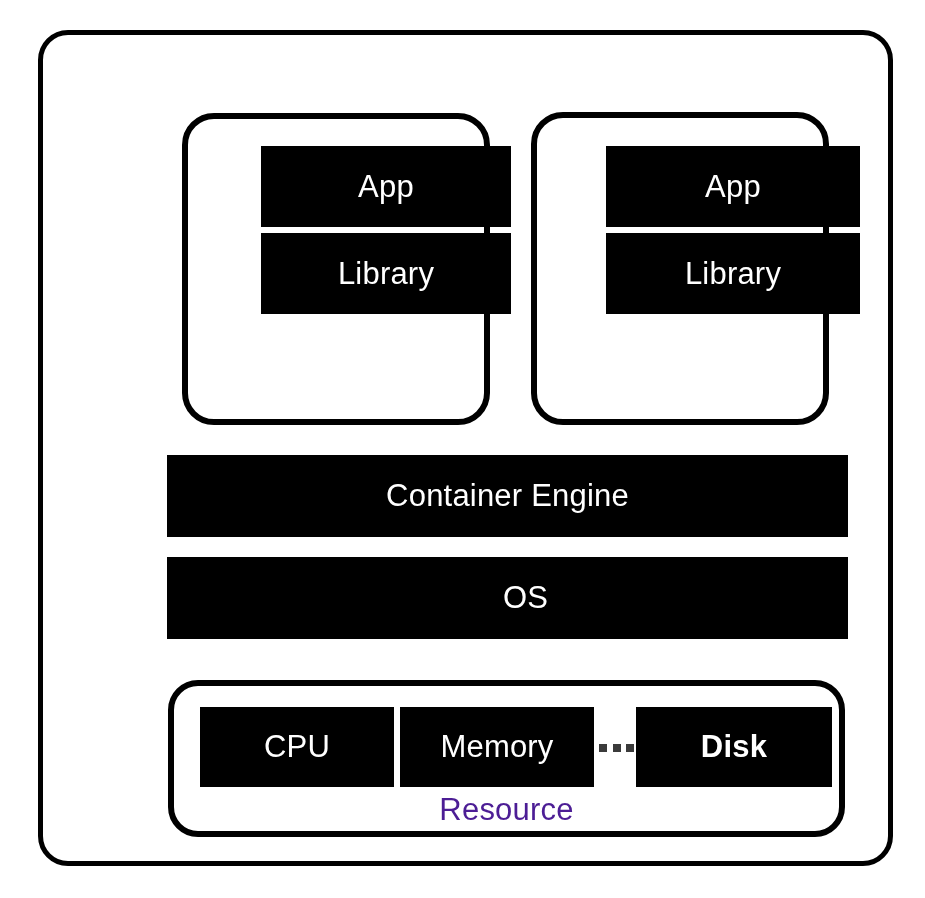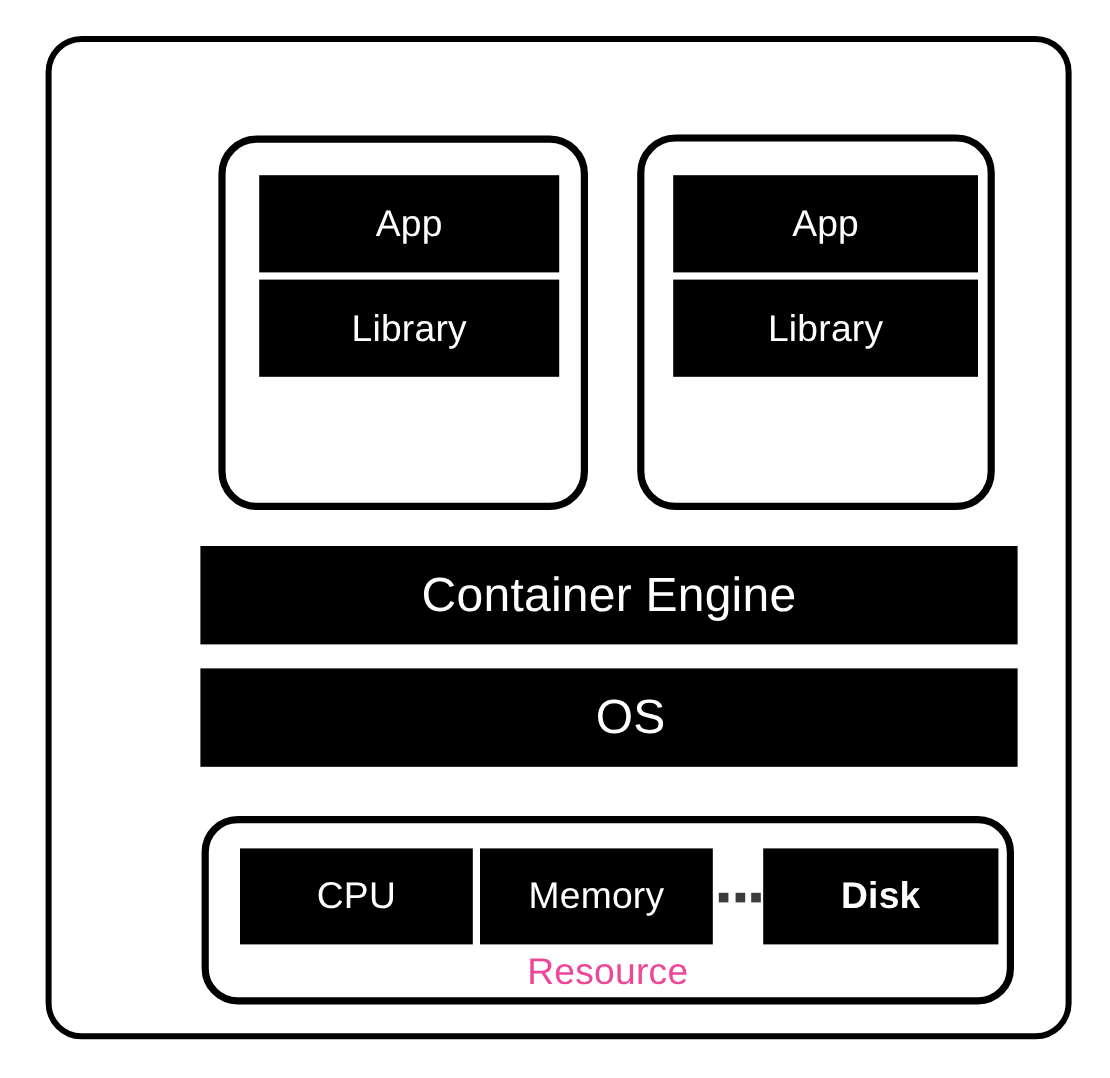--- a/index.html
+++ b/index.html
@@ -59,20 +59,21 @@
   .black-block {
     position: absolute;
     box-sizing: border-box;
     background: #000000;
     color: #ffffff;
     display: flex;
     align-items: center;
     justify-content: center;
     text-align: center;
     line-height: 1;
+    margin-left: 45px;
   }
 
   
   .stack-block {
     font-size: 31px;
     font-weight: 400;
     letter-spacing: 0.2px;
   }
   #container-1-app     { left: 28px;  top: 27px;  width: 250px; height: 81px; }
   #container-1-library { left: 28px;  top: 114px; width: 250px; height: 81px; }
@@ -84,21 +85,21 @@
     position: absolute;
     left: 124px;
     width: 681px;
     height: 82px;
     box-sizing: border-box;
     background: #000000;
     color: #ffffff;
     display: flex;
     align-items: center;
     justify-content: center;
-    font-size: 40px;
+    font-size: 31px;
     font-weight: 400;
     letter-spacing: 0.2px;
   }
   #layer-container-engine { top: 420px; }
   #layer-os              { top: 522px; padding-left: 36px; }
 
   
   #resource-group {
     position: absolute;
     left: 125px;
@@ -144,21 +145,21 @@
     height: 8px;
     background: #3b3b3b;
   }
 
   #resource-label {
     position: absolute;
     left: 0;
     right: 0;
     top: 108px;
     text-align: center;
-    color: #ec4899;
+    color: #4c1d95;
     font-size: 31px;
     font-weight: 400;
     letter-spacing: 0.2px;
     line-height: 1;
   }
 </style>
 </head>
 <body>
 
 <div id="diagram-root">

